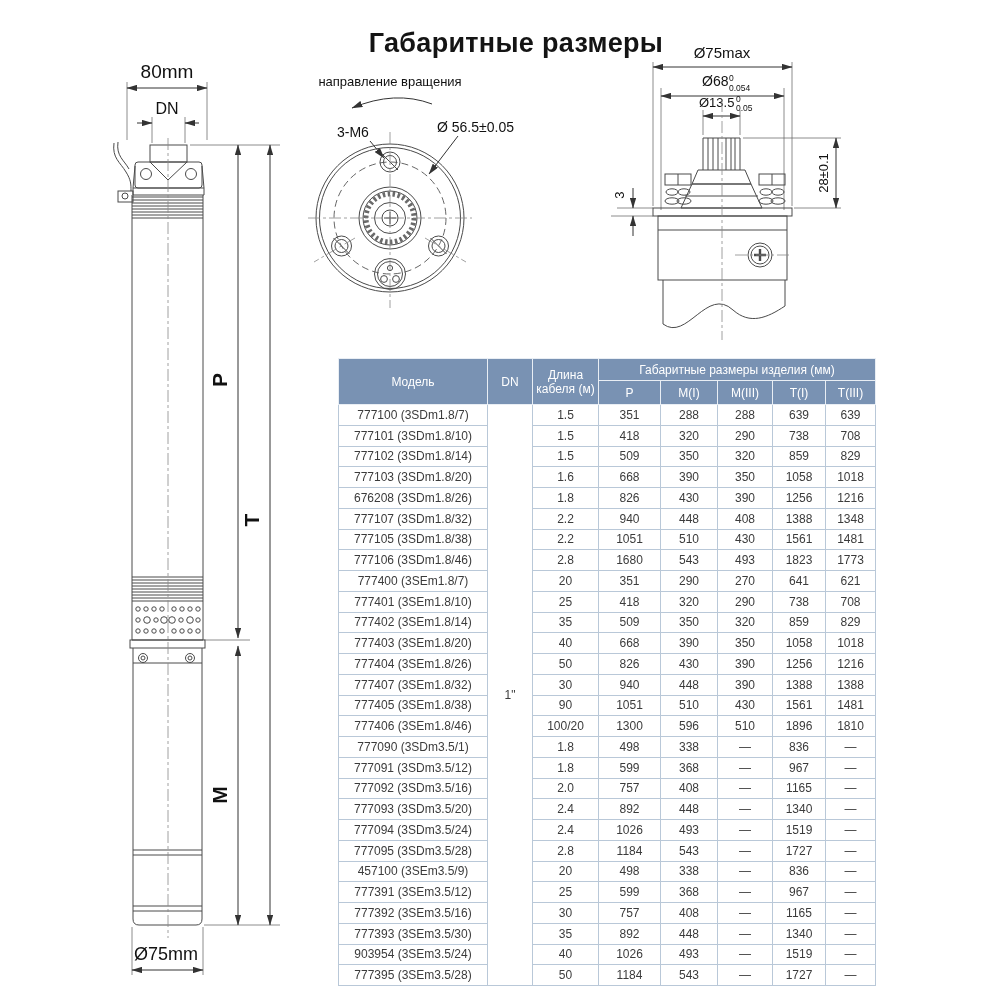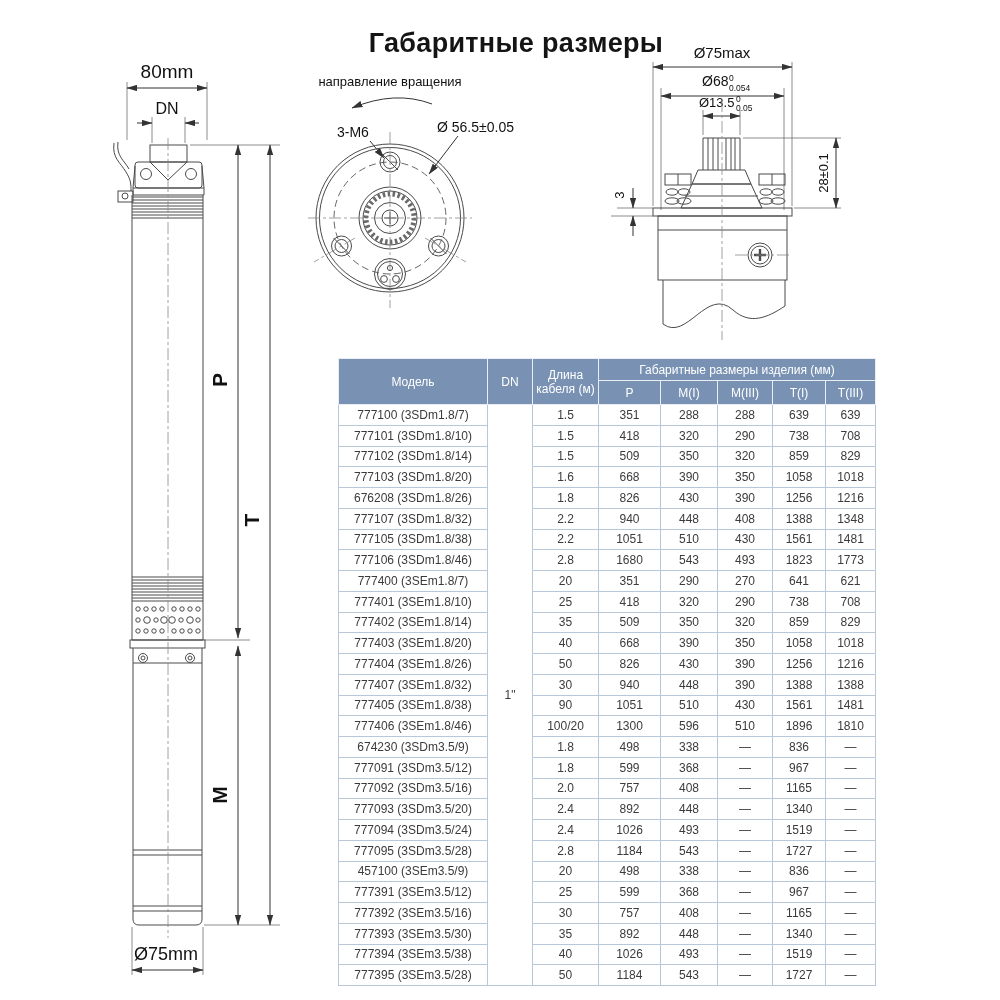--- a/index.html
+++ b/index.html
@@ -421,21 +421,21 @@
         <tr>
           <td>777406 (3SEm1.8/46)</td>
           <td>100/20</td>
           <td>1300</td>
           <td>596</td>
           <td>510</td>
           <td>1896</td>
           <td>1810</td>
         </tr>
         <tr>
-          <td>674230 (3SDm3.5/9)</td>
+          <td>777090 (3SDm3.5/1)</td>
           <td>1.8</td>
           <td>498</td>
           <td>338</td>
           <td>—</td>
           <td>836</td>
           <td>—</td>
         </tr>
         <tr>
           <td>777091 (3SDm3.5/12)</td>
           <td>1.8</td>
@@ -511,21 +511,21 @@
         <tr>
           <td>777393 (3SEm3.5/30)</td>
           <td>35</td>
           <td>892</td>
           <td>448</td>
           <td>—</td>
           <td>1340</td>
           <td>—</td>
         </tr>
         <tr>
-          <td>777394 (3SEm3.5/38)</td>
+          <td>903954 (3SEm3.5/24)</td>
           <td>40</td>
           <td>1026</td>
           <td>493</td>
           <td>—</td>
           <td>1519</td>
           <td>—</td>
         </tr>
         <tr>
           <td>777395 (3SEm3.5/28)</td>
           <td>50</td>

